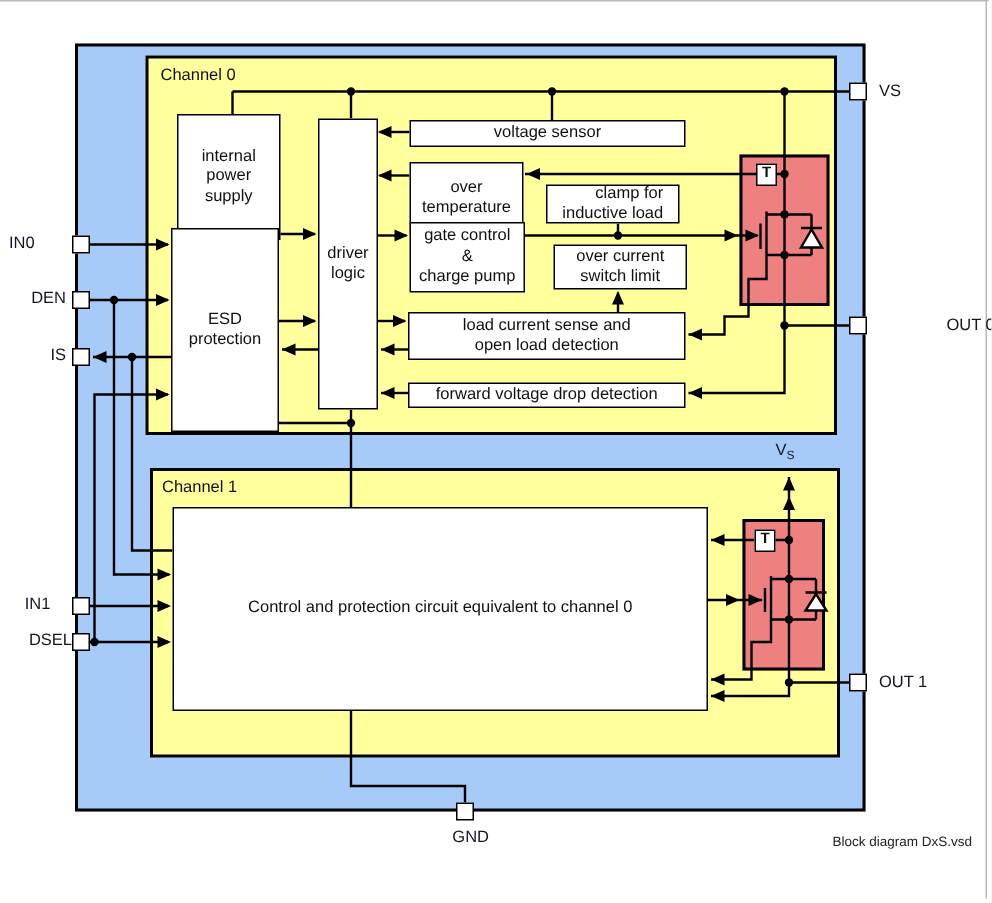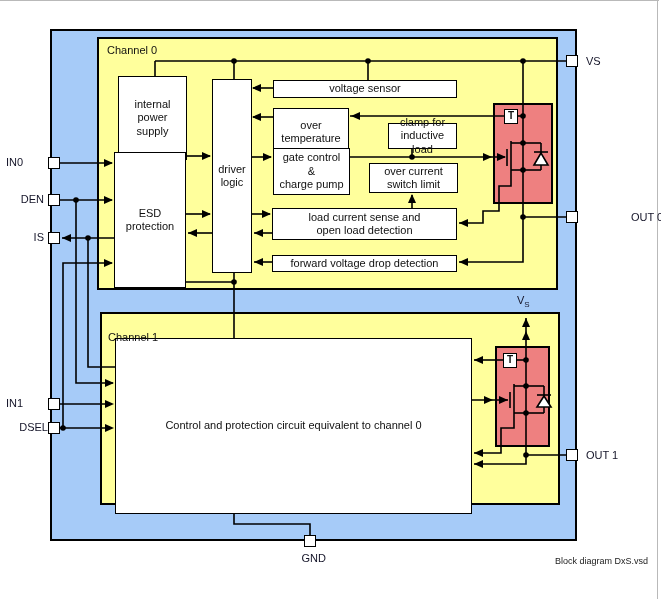--- a/index.html
+++ b/index.html
@@ -178,52 +178,52 @@
   <div class="box" style="left:114px;top:152px;width:72px;height:136px;">ESD
 protection</div>
   <div class="box" style="left:212px;top:79px;width:40px;height:194px;">driver
 logic</div>
   <div class="box" style="left:273px;top:80px;width:184px;height:18px;">voltage sensor</div>
   <div class="box" style="left:273px;top:108px;width:76px;height:48px;">over
 temperature</div>
   <div class="box" style="left:273px;top:148px;width:77px;height:47px;">gate control
 &amp;
 charge pump</div>
-  <div class="box" style="left:388px;top:123px;width:69px;height:26px;">clamp for
+  <div class="box" style="left:364px;top:123px;width:89px;height:26px;text-align:right;">clamp for
 inductive load</div>
   <div class="box" style="left:369px;top:163px;width:89px;height:30px;">over current
 switch limit</div>
   <div class="box" style="left:272px;top:208px;width:185px;height:32px;">load current sense and
 open load detection</div>
   <div class="box" style="left:272px;top:255px;width:185px;height:17px;">forward voltage drop detection</div>
   <div class="box tbox" style="left:504px;top:109px;width:14px;height:15px;">T</div>
 
-  <div class="box" style="left:115px;top:338px;width:357px;height:176px;">Control and protection circuit equivalent to channel 0</div>
+  <div class="box" style="left:115px;top:338px;width:357px;height:136px;">Control and protection circuit equivalent to channel 0</div>
   <div class="box tbox" style="left:503px;top:353px;width:14px;height:15px;">T</div>
 
   <div class="pin" style="left:48px;top:157px;"></div>
   <div class="pin" style="left:48px;top:194px;"></div>
   <div class="pin" style="left:48px;top:232px;"></div>
   <div class="pin" style="left:48px;top:398px;"></div>
   <div class="pin" style="left:48px;top:422px;"></div>
   <div class="pin" style="left:566px;top:55px;"></div>
   <div class="pin" style="left:566px;top:211px;"></div>
   <div class="pin" style="left:566px;top:449px;"></div>
   <div class="pin" style="left:304px;top:535px;"></div>
 
   <div class="lbl" style="left:6px;top:156px;width:38px;text-align:left;">IN0</div>
   <div class="lbl" style="left:6px;top:193px;width:38px;text-align:right;">DEN</div>
   <div class="lbl" style="left:6px;top:231px;width:38px;text-align:right;">IS</div>
-  <div class="lbl" style="left:6px;top:397px;width:38px;text-align:left;">IN1</div>
+  <div class="lbl" style="left:6px;top:397px;width:38px;text-align:center;">IN1</div>
   <div class="lbl" style="left:10px;top:421px;width:38px;text-align:right;">DSEL</div>
   <div class="lbl" style="left:586px;top:55px;">VS</div>
   <div class="lbl" style="left:584px;top:211px;margin-left:47px;">OUT 0</div>
   <div class="lbl" style="left:586px;top:449px;">OUT 1</div>
   <div class="lbl" style="left:294px;top:552px;width:32px;text-align:right;">GND</div>
 
   <div class="lbl title" style="left:107px;top:44px;text-align:right;">Channel 0</div>
-  <div class="lbl title" style="left:108px;top:319px;margin-top:12px;">Channel 1</div>
+  <div class="lbl title" style="left:108px;top:319px;">Channel 1</div>
 
   <div class="lbl" style="left:517px;top:294px;"><span>V</span><sub>S</sub></div>
 
   <div class="lbl footer" style="left:500px;top:556px;width:148px;">Block diagram DxS.vsd</div>
 
 </div>
 
 </body></html>

